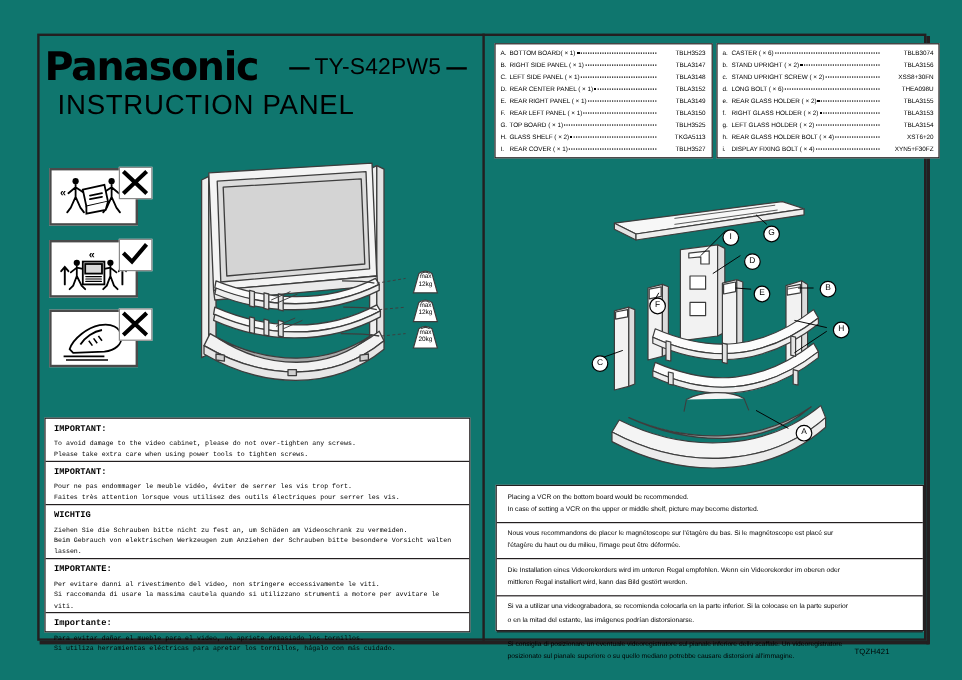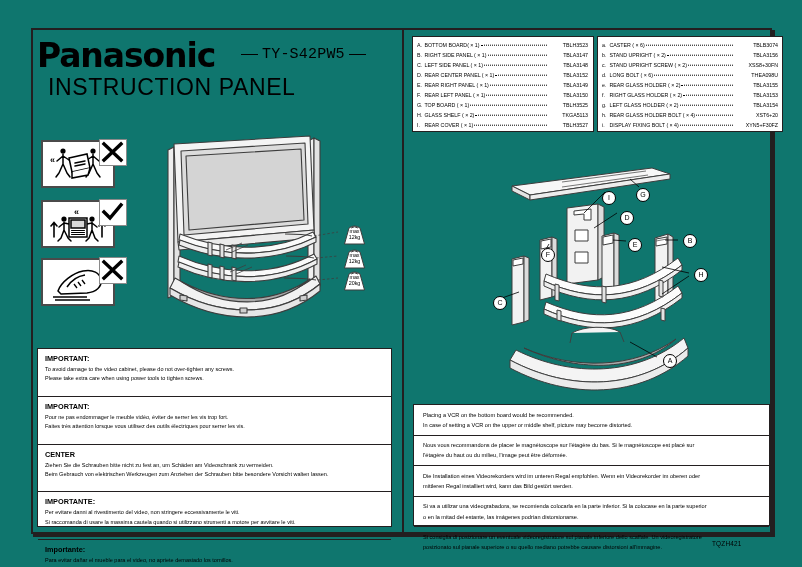--- a/index.html
+++ b/index.html
@@ -13,21 +13,21 @@
   #frame-shadow{position:absolute;left:33px;top:534px;width:741px;height:3px;background:#231f20;}
   #frame-shadow-r{position:absolute;left:772px;top:30px;width:3px;height:507px;background:#231f20;}
 
   #vdiv{position:absolute;left:402px;top:28px;width:2px;height:506px;background:#231f20;}
 
   
   #brand{position:absolute;left:37px;top:36px;font-size:33px;font-weight:bold;
          letter-spacing:-1.1px;font-family:"DejaVu Sans",sans-serif;}
   #model-wrap{position:absolute;left:241px;top:46px;display:flex;align-items:center;gap:4px;}
   #model-wrap .dash{width:17px;height:1.6px;background:#000;}
-  #model{font-size:15px;letter-spacing:.2px;font-family:Liberation Mono, monospace;}
+  #model{font-size:19px;letter-spacing:.2px;}
   #subtitle{position:absolute;left:48px;top:74px;font-size:23px;letter-spacing:.6px;}
 
   
   .warnbox{position:absolute;width:74px;height:48px;border:2.4px solid #4a4a4a;background:#fff;box-sizing:border-box;}
   .warnmark{position:absolute;width:28px;height:27px;border:1.6px solid #8a8a8a;background:#fff;box-sizing:border-box;}
   .warnmark svg{display:block;}
 
   
   .wtag{position:absolute;width:29px;height:22px;}
   .wtag .lbl{position:absolute;left:0;top:4px;width:29px;text-align:center;
@@ -38,21 +38,21 @@
   .partrow{display:flex;align-items:baseline;font-size:5.3px;line-height:9.95px;white-space:nowrap;
            letter-spacing:-.02px;font-family:"Liberation Sans",sans-serif;}
   .partrow .pid{width:7.5px;flex:0 0 auto;}
   .partrow .pnm{flex:0 0 auto;}
   .partrow .dots{flex:1 1 auto;overflow:hidden;margin:0 1px;
                  border-bottom:.6px dotted #000;transform:translateY(-1.3px);}
   .partrow .pno{flex:0 0 auto;text-align:right;}
 
   
   .notebox{position:absolute;border:1px solid #231f20;box-sizing:border-box;background:#fff;}
-  .noteseg{border-bottom:1px solid #231f20;padding:4px 6px 12px 7px;}
+  .noteseg{border-bottom:1px solid #231f20;padding:4px 6px 0 7px;font-family:Liberation Mono, monospace;}
   .noteseg:last-child{border-bottom:none;}
   .noteseg .hd{font-size:7.3px;font-weight:bold;line-height:11px;margin-bottom:1px;}
   .noteseg .ln{font-size:5.5px;line-height:9.4px;letter-spacing:.01px;}
 
   .vcrseg{border-bottom:1px solid #231f20;padding:4.5px 8px 4.5px 9px;}
   .vcrseg:last-child{border-bottom:none;}
   .vcrseg .ln{font-size:5.6px;line-height:10.3px;}
 
   #code{position:absolute;left:712px;top:540px;font-size:6.4px;letter-spacing:.2px;}
 
@@ -425,21 +425,21 @@
         <div class="hd">IMPORTANT:</div>
         <div class="ln">To avoid damage to the video cabinet, please do not over-tighten any screws.</div>
         <div class="ln">Please take extra care when using power tools to tighten screws.</div>
       </div>
       <div class="noteseg">
         <div class="hd">IMPORTANT:</div>
         <div class="ln">Pour ne pas endommager le meuble vidéo, éviter de serrer les vis trop fort.</div>
         <div class="ln">Faites très attention lorsque vous utilisez des outils électriques pour serrer les vis.</div>
       </div>
       <div class="noteseg">
-        <div class="hd">CENTER</div>
+        <div class="hd">WICHTIG</div>
         <div class="ln">Ziehen Sie die Schrauben bitte nicht zu fest an, um Schäden am Videoschrank zu vermeiden.</div>
         <div class="ln">Beim Gebrauch von elektrischen Werkzeugen zum Anziehen der Schrauben bitte besondere Vorsicht walten lassen.</div>
       </div>
       <div class="noteseg">
         <div class="hd">IMPORTANTE:</div>
         <div class="ln">Per evitare danni al rivestimento del video, non stringere eccessivamente le viti.</div>
         <div class="ln">Si raccomanda di usare la massima cautela quando si utilizzano strumenti a motore per avvitare le viti.</div>
       </div>
       <div class="noteseg">
         <div class="hd">Importante:</div>

